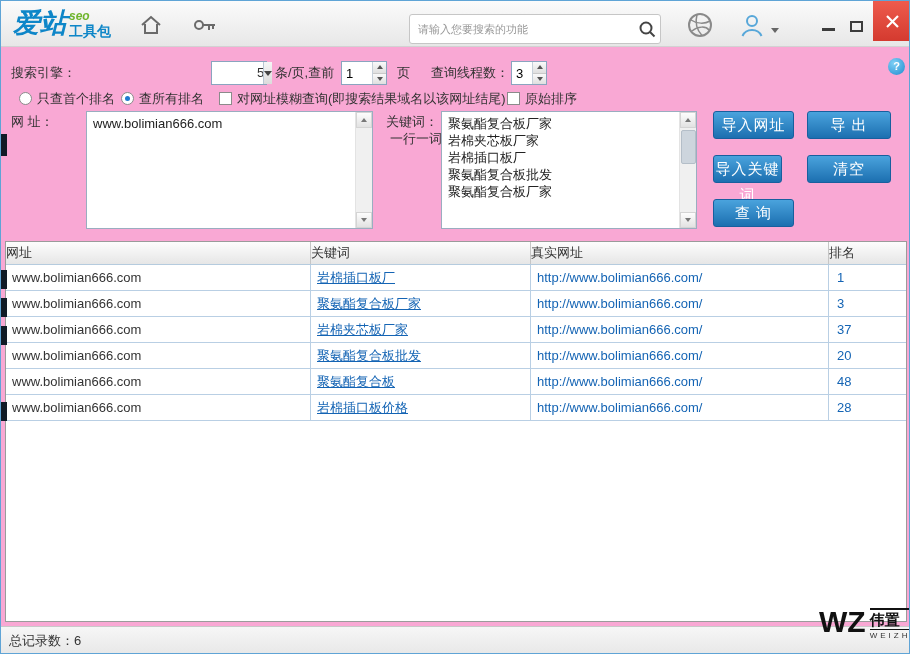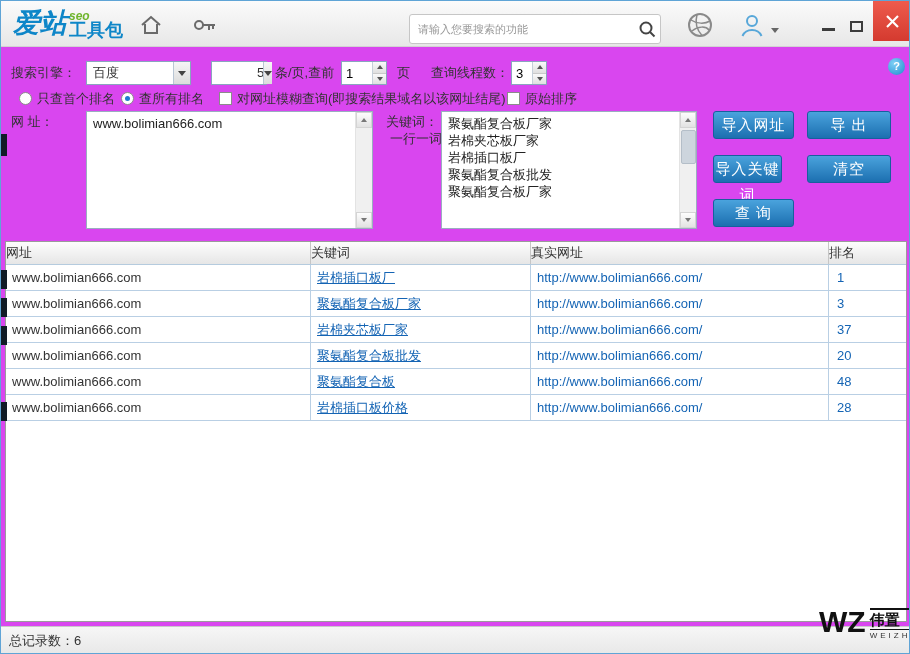--- a/index.html
+++ b/index.html
@@ -1,28 +1,28 @@
 <!DOCTYPE html>
 <html><head>
 <meta charset="utf-8">
 <style>
   * { margin:0; padding:0; box-sizing:border-box; font-family:"Liberation Sans","DejaVu Sans",sans-serif; }
   html,body { background:#cfd6dd; }
   .window {
-    position:relative; width:910px; height:654px; background:#d946ef;
+    position:relative; width:910px; height:654px; background:#f9a8d4;
     border:1px solid #5fa4d6; overflow:hidden; font-size:13px; color:#333;
   }
   
   .titlebar { position:absolute; left:0; top:0; width:100%; height:46px;
     background:linear-gradient(#fbfbfb,#e7e7e7); border-bottom:1px solid #d2d2d2; }
   .logo { position:absolute; left:12px; top:7px; display:flex; align-items:flex-start; gap:2px; cursor:default; }
   .logo-main { font-size:27px; font-weight:bold; font-style:italic; color:#0e86c8; line-height:30px; }
   .logo-col { display:flex; flex-direction:column; margin-top:2px; }
   .logo-seo { color:#6fb52c; font-size:12px; font-weight:bold; font-style:italic; line-height:13px; }
-  .logo-suffix { color:#0e86c8; font-size:18px; font-weight:bold; line-height:16px;font-family:Liberation Mono, monospace; }
+  .logo-suffix { color:#0e86c8; font-size:14px; font-weight:bold; line-height:16px; }
   .tb-icon { position:absolute; top:13px; width:26px; height:24px; cursor:pointer; }
   .searchbox { position:absolute; left:408px; top:13px; width:252px; height:30px;
     background:#fff; border:1px solid #c6c6c6; border-radius:3px; display:flex; align-items:center; }
   .searchbox input { flex:1; border:none; outline:none; padding:0 8px; font-size:11px; color:#333; background:transparent; }
   .searchbox input::placeholder { color:#999; }
   .search-glyph { width:26px; height:26px; display:flex; align-items:center; justify-content:center; cursor:pointer; }
   .caret-down { position:absolute; left:770px; top:27px; width:0; height:0;
     border-left:4px solid transparent; border-right:4px solid transparent; border-top:5px solid #666; cursor:pointer; }
   .win-min { position:absolute; left:821px; top:27px; width:13px; height:3px; background:#3c3c3c; cursor:pointer; }
   .win-max { position:absolute; left:849px; top:20px; width:13px; height:11px; border:2px solid #3c3c3c; cursor:pointer; }
@@ -146,24 +146,20 @@
     <span class="win-max"></span>
     <span class="win-close">
       <svg width="13" height="13" viewBox="0 0 13 13">
           <line x1="1" y1="1" x2="12" y2="12" stroke="#fff" stroke-width="2.2"></line>
           <line x1="12" y1="1" x2="1" y2="12" stroke="#fff" stroke-width="2.2"></line>
         </svg>
     </span>
   </div>
 
   <span class="lbl" style="left:10px; top:63px;">搜索引擎：</span>
-  <div class="combo" style="left:85px; top:60px; width:105px;">
-    <span class="combo-text">百度</span>
-    <span class="combo-arrow"></span>
-  </div>
   <div class="combo" style="left:210px; top:60px; width:56px;padding-left:39px;">
     <span class="combo-text">50</span>
     <span class="combo-arrow"></span>
   </div>
   <span class="lbl" style="left:274px; top:63px;">条/页,查前</span>
   <div class="spinbox" style="left:340px; top:60px; width:46px;">
     <input type="text" value="1" style="">
     <span class="spin-col">
       <span class="spin-btn up"></span>
       <span class="spin-btn down"></span>

